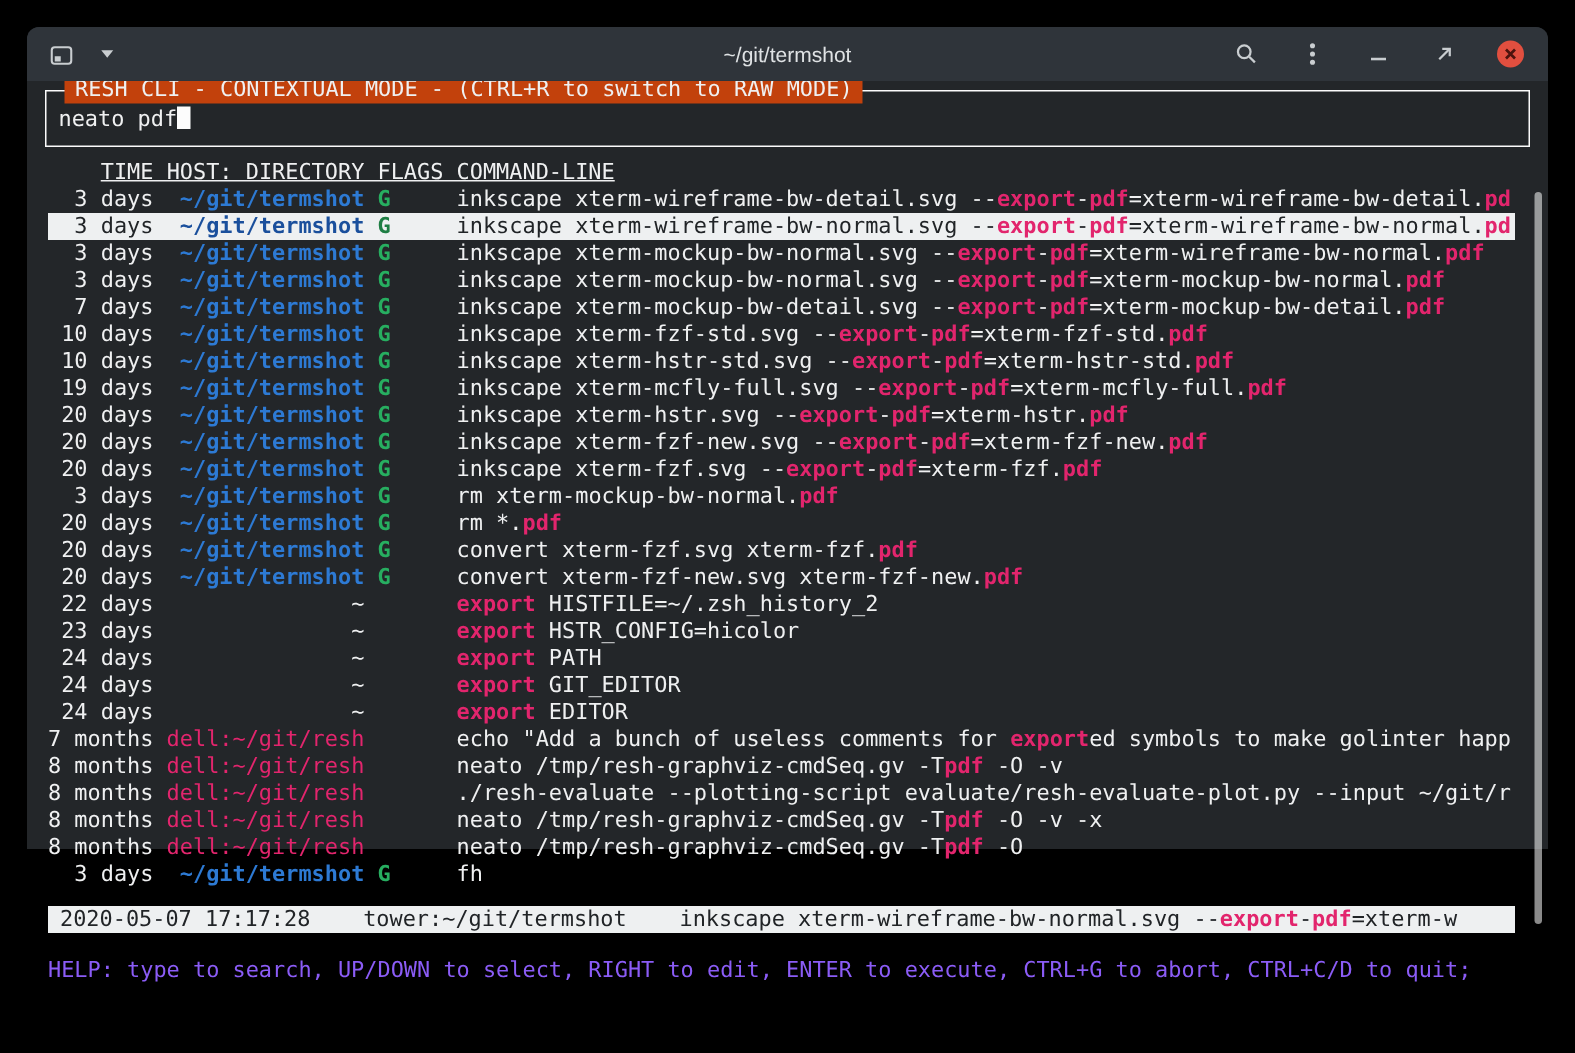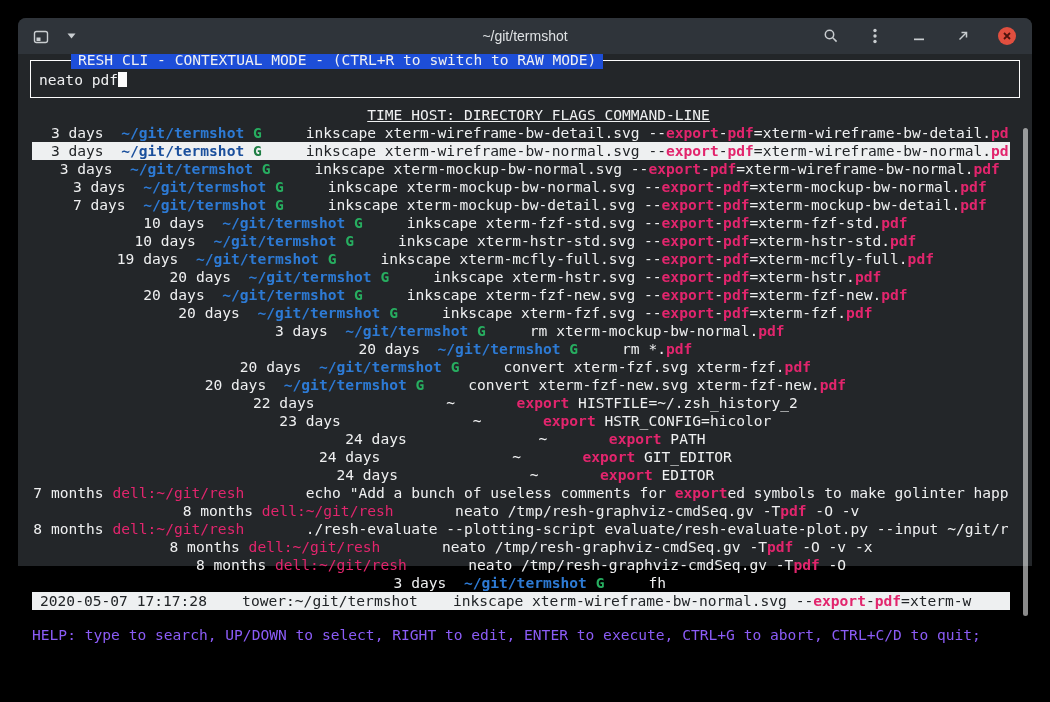--- a/index.html
+++ b/index.html
@@ -28,27 +28,26 @@
   
   .term {
     position:relative; height:630px; padding-top:4px;
     font-size:14.6px; line-height:18px; color:#eff0f1; overflow:hidden;
   }
   .search-box {
     margin:2px 12px 8px; border:1px solid #fcfcfc; position:relative;
     padding:10px 8px 8px;
   }
   .box-title {
-    position:absolute; top:-10px; left:12px; background:#1d4ed8; padding:0 7px;
+    position:absolute; top:-10px; left:12px; background:#c2410c; padding:0 7px;
     white-space:pre;
-    margin-left:28px;
   }
   .query { white-space:pre; }
   .cursor { display:inline-block; width:1ch; height:15px; background:#fcfcfc; vertical-align:-2px; }
-  .list { margin:0 22px 0 14px;text-align:center; }
+  .list { margin:0 22px 12px 14px; }
   .row { height:18px; white-space:pre; }
   .row.header { }
   .u { text-decoration:underline; }
   .row.selected { background:#eef0f1; color:#212427; }
   .time { }
   .host-blue { color:#2d7ad4; font-weight:bold; }
   .host-red { color:#e2256d; }
   .host-plain { }
   .selected .host-blue { color:#1a4f9c; }
   .flags { color:#27ae60; font-weight:bold; }

